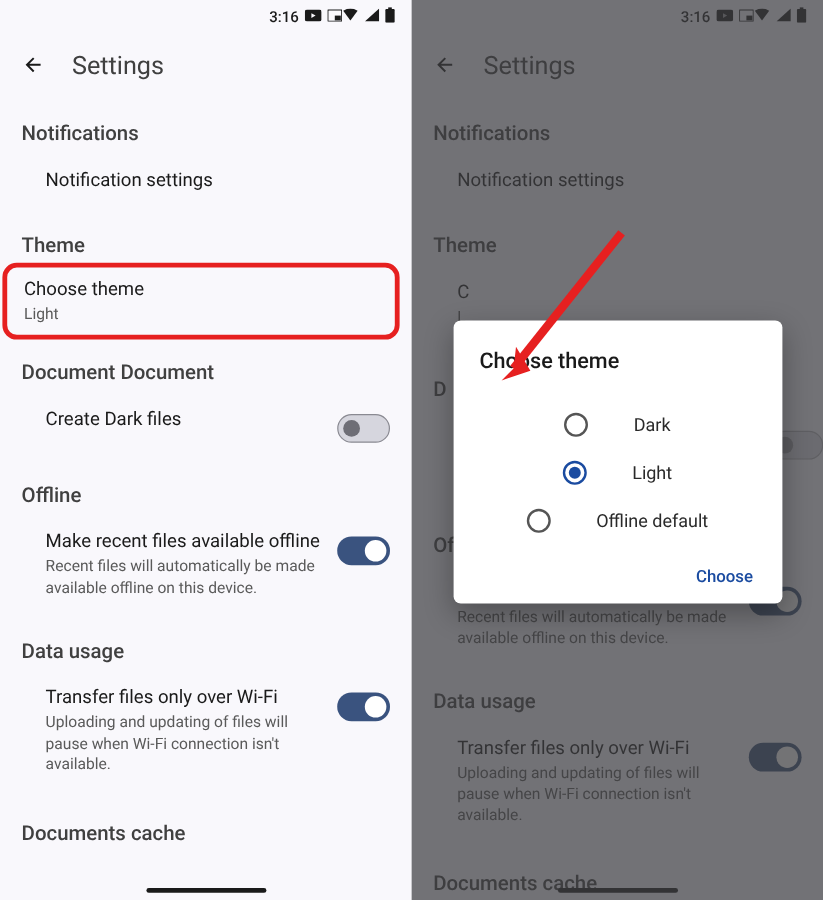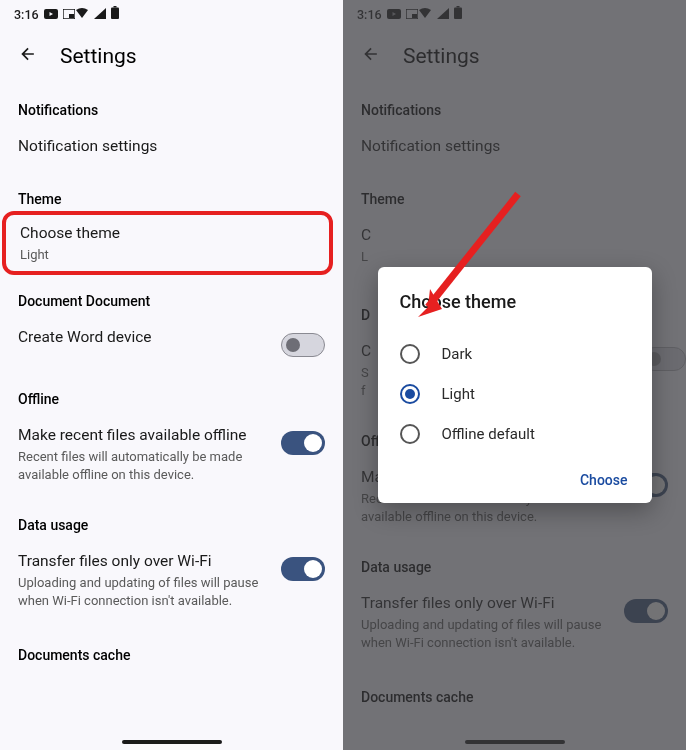--- a/index.html
+++ b/index.html
@@ -16,48 +16,49 @@
     height: 750px;
     background: #f9f8fc;
     position: relative;
     overflow: hidden;
   }
   .phone.right { background: #9b9ba0; }
   .phone.right .screen-bg { filter: brightness(0.62) grayscale(0.1); }
   .status-bar {
     height: 28px;
     display: flex;
-    justify-content: flex-start;
+    justify-content: flex-end;
     align-items: center;
     padding: 0 14px;
     font-size: 12.5px;
     font-weight: 500;
     color: #1a1a1a;
   }
   .status-left, .status-right { display: flex; align-items: center; gap: 5px; }
   .app-bar {
     display: flex;
     align-items: center;
     padding: 16px 18px 12px;
     gap: 22px;
   }
   .back-arrow { width: 20px; height: 20px; }
-  .app-title { font-size: 21px; font-weight: 400; color: #000000; }
+  .app-title { font-size: 21px; font-weight: 400; color: #404040; }
   .section-header {
-    font-size: 14px;
+    font-size: 17px;
     font-weight: 500;
-    color: #000000;
+    color: #404040;
     padding: 22px 18px 8px;
   }
   .row {
     padding: 10px 18px 12px;
     display: flex;
     justify-content: center;
     align-items: flex-start;
     gap: 10px;
+    margin-left: 20px;
   }
   .row-text { flex: 1; }
   .row-title { font-size: 15.5px; color: #1a1a1a; line-height: 1.35; }
   .row-sub { font-size: 13px; color: #5a5a5a; line-height: 1.35; margin-top: 2px; }
   .highlight {
     border: 4px solid #e62020;
     border-radius: 12px;
     margin: -4px 10px -4px 2px;
     padding: 8px 14px;
   }
@@ -84,21 +85,21 @@
     background: rgba(80,80,84,0.55);
     display:flex; align-items:center; justify-content:center;
   }
   .dialog {
     width: 274px; background:#fff; border-radius:6px;
     padding: 24px 22px 14px; position:relative;
     box-shadow: 0 8px 24px rgba(0,0,0,0.3);
     margin-top: 20px;
   }
   .dialog-title { font-size:18px; font-weight:500; color:#1a1a1a; margin-bottom:22px; }
-  .radio-row { display:flex; align-items:center; gap:22px; padding:10px 0; }
+  .radio-row { display:flex; align-items:center; gap:38px; padding:10px 0;justify-content:center; }
   .radio {
     width:20px; height:20px; border:2px solid #555; border-radius:50%;
     display:flex; align-items:center; justify-content:center; flex-shrink:0;
   }
   .radio.checked { border-color:#1a4ba0; }
   .radio.checked::after {
     content:""; width:10px; height:10px; background:#1a4ba0; border-radius:50%;
   }
   .radio-label { font-size:15px; color:#2a2a2a; }
   .dialog-actions { text-align:right; margin-top:16px; }
@@ -156,21 +157,21 @@
     <div class="highlight">
       <div>
         <div class="row-title">Choose theme</div>
         <div class="row-sub">Light</div>
       </div>
     </div>
 
     <div class="section-header">Document Document</div>
     <div class="row">
       <div class="row-text">
-        <div class="row-title">Create Word device</div>
+        <div class="row-title">Create Dark files</div>
       </div>
       <div class="toggle off"></div>
     </div>
 
     <div class="section-header">Offline</div>
     <div class="row">
       <div class="row-text">
         <div class="row-title">Make recent files available offline</div>
         <div class="row-sub">Recent files will automatically be made available offline on this device.</div>
       </div>

